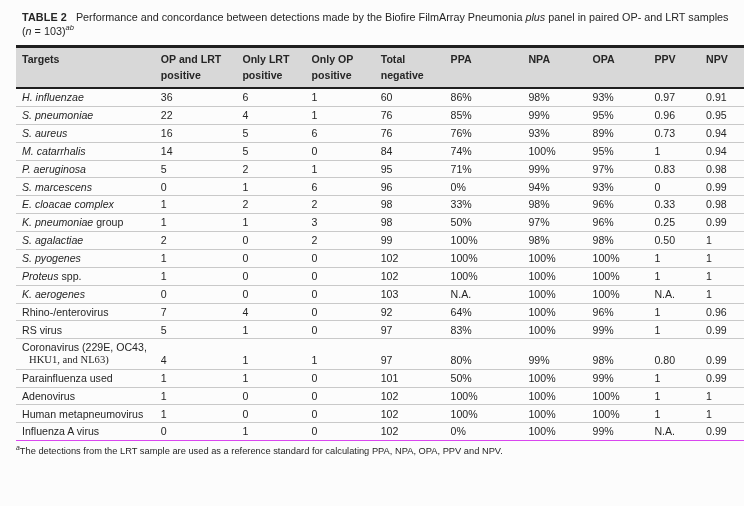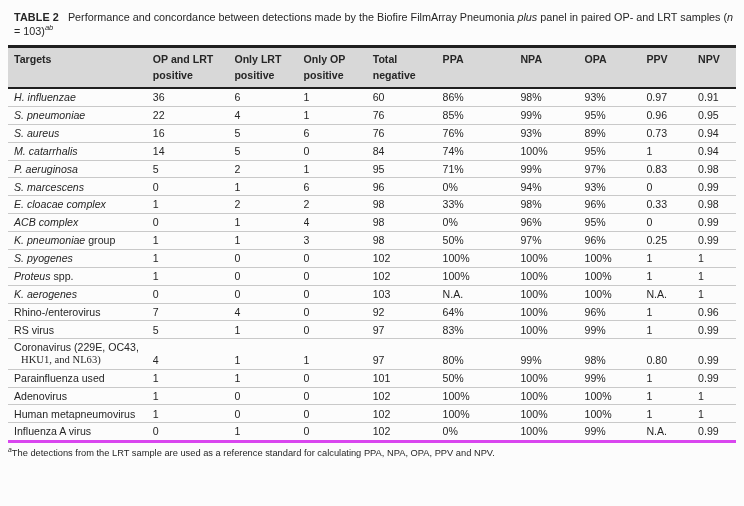--- a/index.html
+++ b/index.html
@@ -2,21 +2,21 @@
 <html><head>
 <meta charset="utf-8">
 <style>
   html,body{margin:0;padding:0;}
   body{
     width:744px;height:506px;overflow:hidden;
     background:#fcfcfc;color:#262626;
     font-family:"Liberation Sans","DejaVu Sans",sans-serif;
     -webkit-font-smoothing:antialiased;
   }
-  .page{width:744px;height:506px;box-sizing:border-box;padding:8px 8px 0 8px;}
+  .page{width:744px;height:506px;box-sizing:border-box;padding:8px 8px 0 16px;}
   .title-block{
     margin:2px 0 7px 6px;
     font-size:10.8px;line-height:14px;color:#262626;
   }
   .title-label{font-weight:bold;margin-right:9px;letter-spacing:.1px;}
   .title-block i{font-style:italic;}
   .title-block sup{font-size:7.5px;font-style:italic;line-height:0;}
   table{
     width:728px;border-collapse:collapse;table-layout:fixed;
     font-size:10.6px;color:#262626;
@@ -26,21 +26,21 @@
     text-align:left;font-weight:bold;font-size:10.6px;line-height:15.5px;
     padding:4px 2px 4px 0;vertical-align:top;
     border-top:3px solid #1f1f1f;border-bottom:2px solid #1f1f1f;margin-left:16px;
   }
   thead th.first, tbody td.name{padding-left:6px;}
   tbody td{
     padding:2.2px 2px 2.2px 0;vertical-align:bottom;line-height:12.5px;
     white-space:nowrap;overflow:hidden;
   }
   tbody tr + tr td{border-top:1px solid #c9c9c9;}
-  tbody tr:last-child td{border-bottom:3px solid #d946ef;}
+  tbody tr:last-child td{border-bottom:1px solid #d946ef;}
   tbody td.name i{font-style:italic;}
   tbody td.name .cont{padding-left:7px;font-family:Liberation Serif, serif;}
   .footnotes{margin:3.5px 0 0 0;font-size:9.3px;line-height:12.8px;color:#262626;}
   .footnote{margin:0;}
   .footnote sup{font-size:6.8px;font-style:italic;line-height:0;}
 </style>
 </head>
 <body>
 
 <div class="page">
@@ -194,48 +194,48 @@
           <td>2</td>
           <td>98</td>
           <td>33%</td>
           <td>98%</td>
           <td>96%</td>
           <td>0.33</td>
           <td>0.98</td>
         </tr>
         <tr>
           <td class="name">
-            <div><i>ACB complex</i></div>
-          </td>
-          <td>0</td>
-          <td>1</td>
-          <td>4</td>
-          <td>98</td>
-          <td>0%</td>
-          <td>96%</td>
-          <td>95%</td>
-          <td>0</td>
-          <td>0.99</td>
-        </tr>
-        <tr>
-          <td class="name">
             <div><i>K. pneumoniae</i><span> group</span></div>
           </td>
           <td>1</td>
           <td>1</td>
           <td>3</td>
           <td>98</td>
           <td>50%</td>
           <td>97%</td>
           <td>96%</td>
           <td>0.25</td>
           <td>0.99</td>
         </tr>
         <tr>
           <td class="name">
+            <div><i>S. agalactiae</i></div>
+          </td>
+          <td>2</td>
+          <td>0</td>
+          <td>2</td>
+          <td>99</td>
+          <td>100%</td>
+          <td>98%</td>
+          <td>98%</td>
+          <td>0.50</td>
+          <td>1</td>
+        </tr>
+        <tr>
+          <td class="name">
             <div><i>S. pyogenes</i></div>
           </td>
           <td>1</td>
           <td>0</td>
           <td>0</td>
           <td>102</td>
           <td>100%</td>
           <td>100%</td>
           <td>100%</td>
           <td>1</td>

